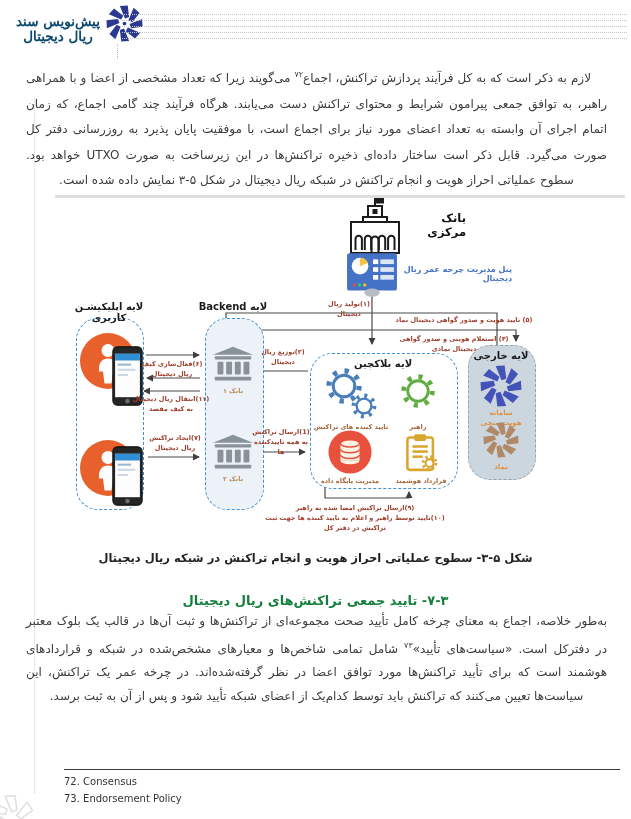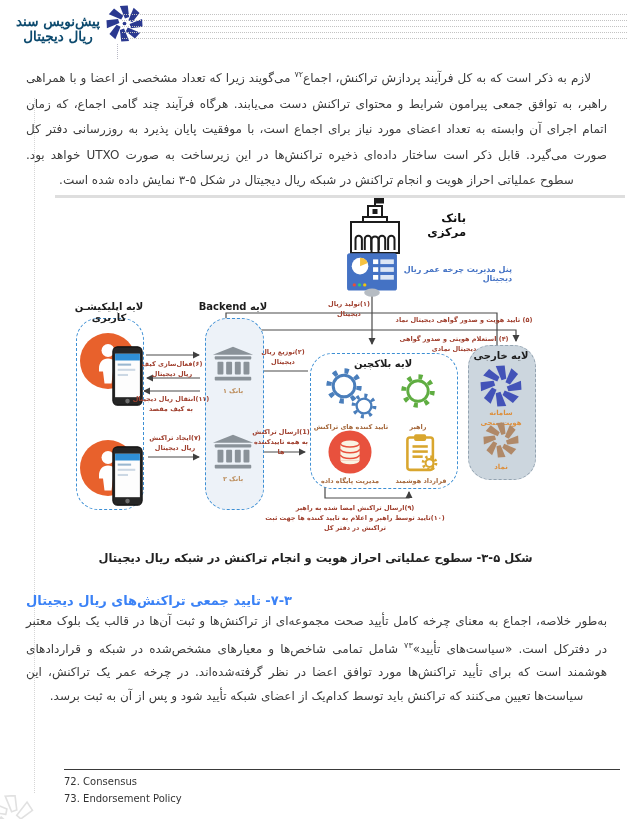--- a/index.html
+++ b/index.html
@@ -18,22 +18,22 @@
   
   .para{left:26px;right:24px;direction:rtl;text-align:justify;text-align-last:center;
     font-size:12px;line-height:25.5px;color:#3c3c3c;}
   .para .ind{display:inline-block;width:16px;}
   sup{font-size:8px;}
   #para1{top:62px;}
   #para2{top:610px;line-height:23.5px;}
   #para3{top:706px;line-height:23.5px;}
   #fig-caption{top:551px;left:40px;right:40px;direction:rtl;text-align:center;
     font-weight:bold;font-size:11.5px;color:#222;}
-  #sec-heading{top:593px;right:26px;left:26px;direction:rtl;text-align:left;
-    font-weight:bold;font-size:13px;color:#3b82f6;}
+  #sec-heading{top:593px;right:26px;left:26px;direction:rtl;text-align:center;
+    font-weight:bold;font-size:13px;color:#15803d;}
   
   #fn-rule{top:769px;left:64px;width:556px;border-top:1.5px solid #3a3a3a;height:0;}
   .fn{left:64px;direction:ltr;text-align:left;font-size:10px;color:#333;}
   #fn1{top:776px;} #fn2{top:793px;}
   
   #diagram{left:0;top:195px;width:631px;height:355px;}
   #diagram .abs{position:absolute;}
   #fig-topband{left:55px;top:0;width:570px;height:3px;background:#dedede;}
   .layerbox{border:1.6px dashed #3d8fd4;border-radius:22px;background:#fff;}
   .layer-title{font-weight:bold;font-size:10px;color:#1c1c1c;direction:rtl;text-align:center;}

